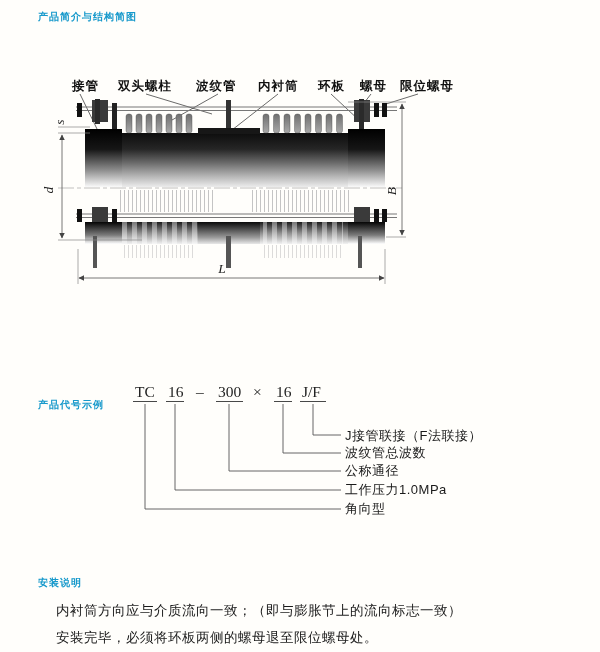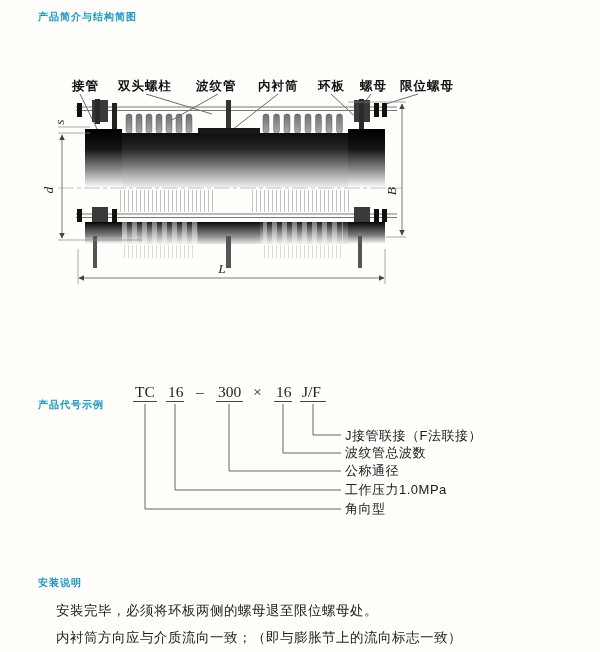--- a/index.html
+++ b/index.html
@@ -237,15 +237,15 @@
     <text class="anno" x="345" y="457">波纹管总波数</text>
     <text class="anno" x="345" y="475">公称通径</text>
     <text class="anno" x="345" y="494">工作压力1.0MPa</text>
     <text class="anno" x="345" y="513">角向型</text>
   </g>
 </svg>
 
 <div class="heading" id="h-install">安装说明</div>
 
 <div id="install-text">
+  <div>内衬筒方向应与介质流向一致；（即与膨胀节上的流向标志一致）</div>
   <div>安装完毕，必须将环板两侧的螺母退至限位螺母处。</div>
-  <div>内衬筒方向应与介质流向一致；（即与膨胀节上的流向标志一致）</div>
 </div>
 
 </body></html>

